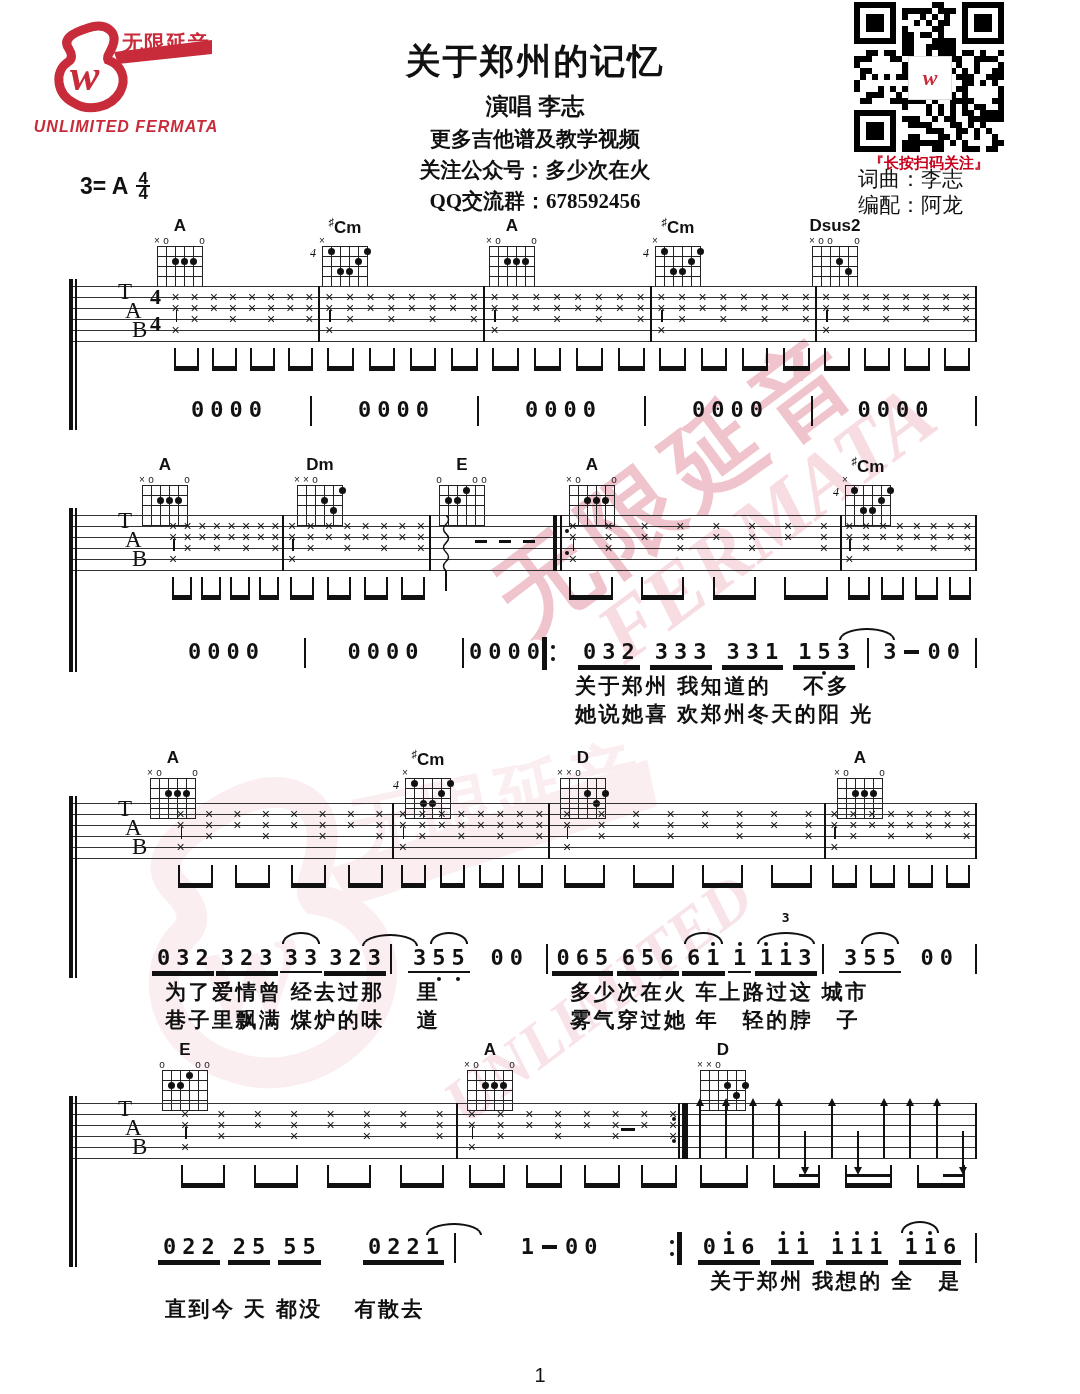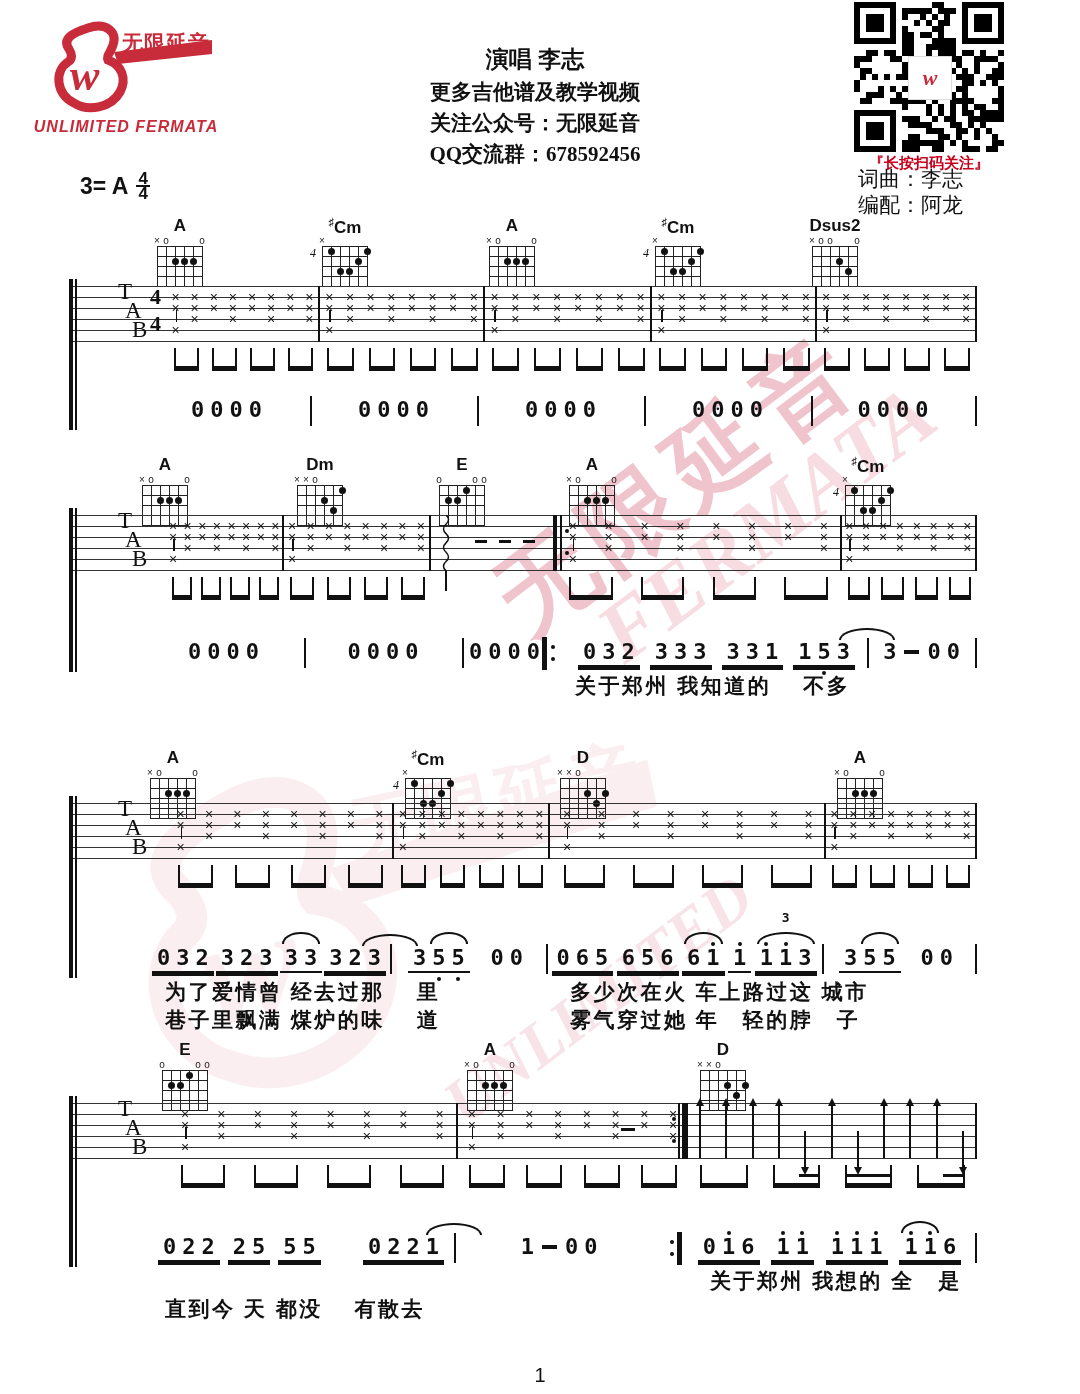--- a/index.html
+++ b/index.html
@@ -106,23 +106,24 @@
     <div id="logo-svg"><svg width="200" height="104" viewBox="0 0 200 104">
     <path d="M62,14 C80,8 92,18 87,31 C85,38 80,42 82,46 C96,51 101,65 94,78 C85,94 62,98 48,89 C30,80 28,57 42,48 C47,45 46,40 43,35 C36,25 46,19 62,14 Z" fill="none" stroke="#c82b3a" stroke-width="9"></path>
     <text x="44" y="76" font-family="Liberation Serif,serif" font-style="italic" font-weight="bold" font-size="44" fill="#c82b3a">w</text>
     <path d="M88,38 L186,26 L186,40 L92,50 Z" fill="#c82b3a"></path>
     <text x="96" y="36" font-family="Liberation Sans,sans-serif" font-weight="bold" font-size="21" fill="#c82b3a" letter-spacing="1">无限延音</text>
   </svg></div>
     <div class="logo-en">UNLIMITED FERMATA</div>
   </div>
 
   <div class="title-block">
+    <div class="song-title">关于郑州的记忆</div>
     <div class="artist">演唱 李志</div>
     <div class="promo">更多吉他谱及教学视频</div>
-    <div class="promo">关注公众号：无限延音</div>
+    <div class="promo">关注公众号：多少次在火</div>
     <div class="promo">QQ交流群：678592456</div>
   </div>
 
   <div class="qr-wrap">
     <div id="qr" class="qr" style="width: 150px; height: 150px; margin: 0px auto;">
         <div class="qrm" style="left: 0px; top: 0px; width: 42px; height: 6px;"></div>
         <div class="qrm" style="left: 0px; top: 36px; width: 42px; height: 6px;"></div>
         <div class="qrm" style="left: 0px; top: 6px; width: 6px; height: 30px;"></div>
         <div class="qrm" style="left: 36px; top: 6px; width: 6px; height: 30px;"></div>
         <div class="qrm" style="left: 12px; top: 12px; width: 18px; height: 18px;"></div>
@@ -896,20 +897,21 @@
               <div class="nt">0</div>
               <div class="nt">0</div>
             </div>
           </div>
           <div class="nthick" style="left: 472px;"></div>
           <div class="ndot2" style="left: 481px; top: 7px;"></div>
           <div class="ndot2" style="left: 481px; top: 19px;"></div>
           <div class="nbar" style="left: 905px;"></div>
         </div>
         <div class="lyr" style="left: 505px; top: 217px;">关于郑州 我知道的　 不多</div>
+        <div class="lyr" style="left: 505px; top: 245px;">她说她喜 欢郑州冬天的阳 光</div>
       </div>
       <div class="sys" style="top: 748px; height: 300px;">
         <div class="chord" style="left: 65px; top: 0px;">
           <div class="chord-name">A</div>
           <div class="cgrid-wrap">
             <div class="cmarkers">
               <div class="cmarker" style="left: 0px;">×</div>
               <div class="cmarker" style="left: 9px;">o</div>
               <div class="cmarker" style="left: 45px;">o</div>
             </div>

